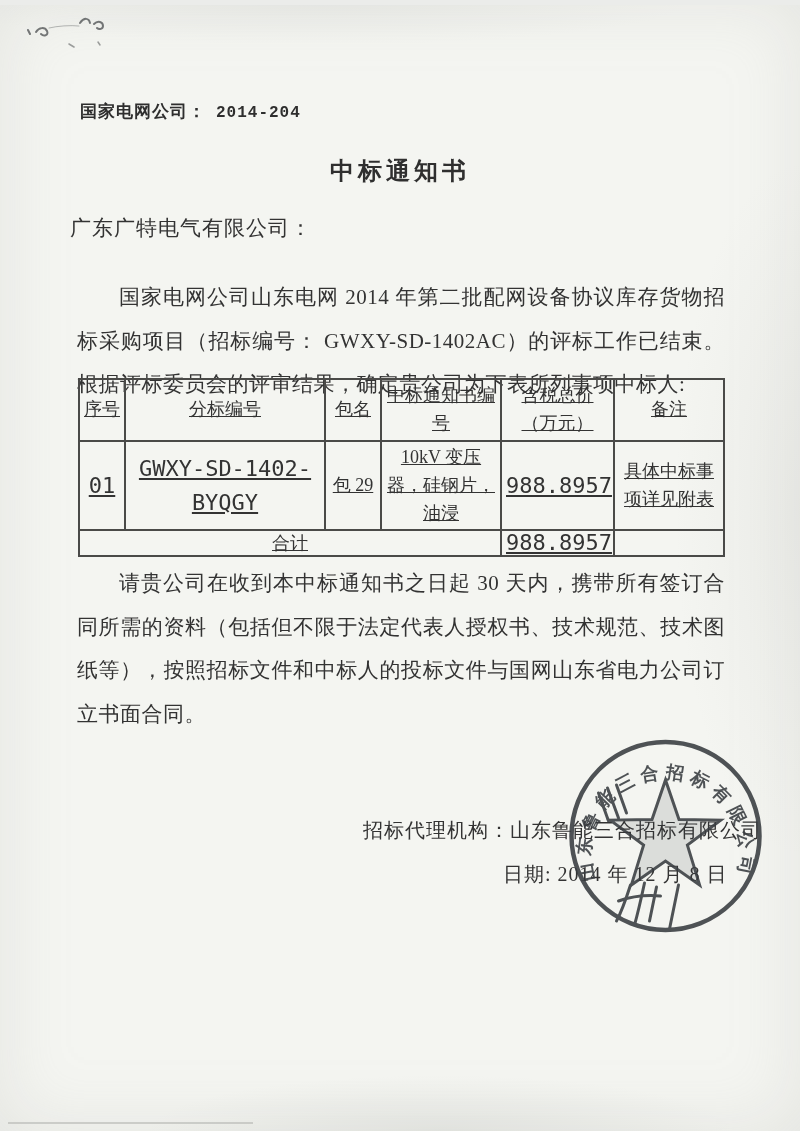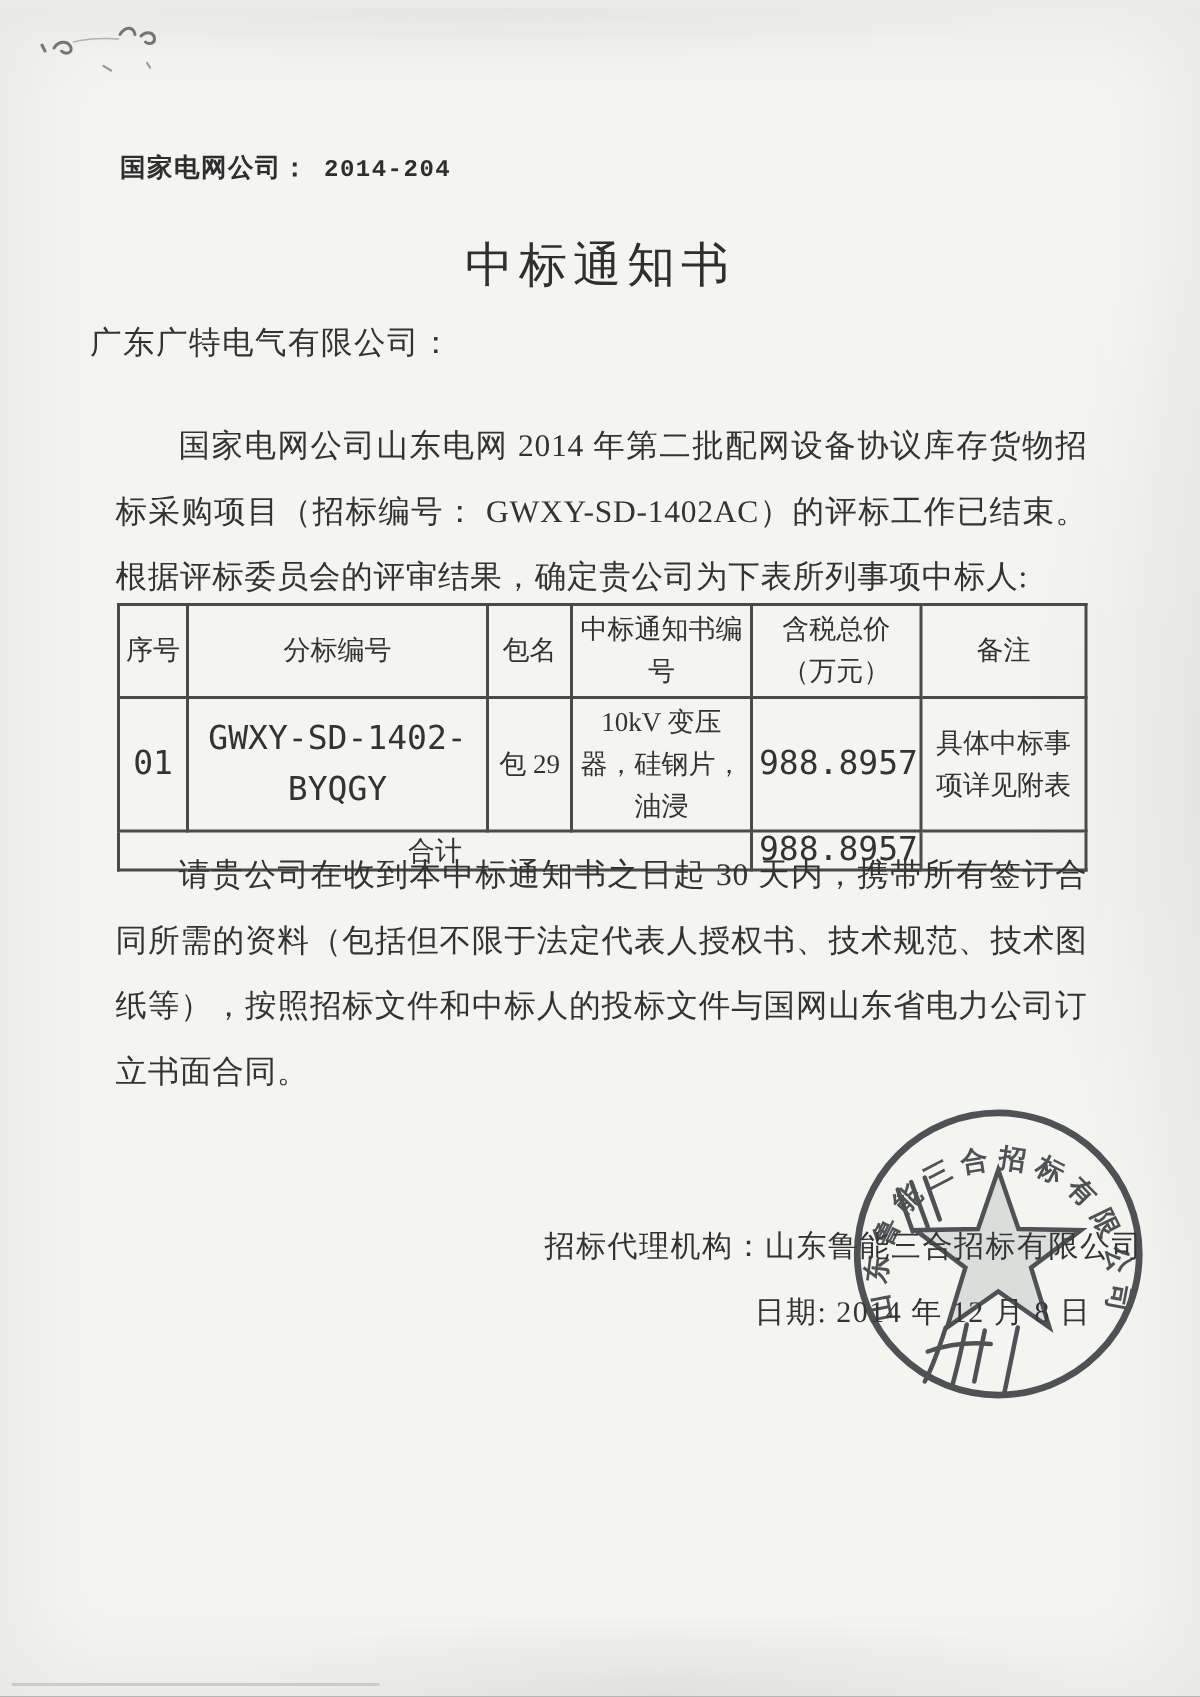--- a/index.html
+++ b/index.html
@@ -23,37 +23,37 @@
     font-weight:700;font-size:17px;color:#2e2e2e;
     letter-spacing:1px;
   }
   .doc-number .num{
     font-family:Liberation Mono, monospace;
     font-weight:700;font-size:16px;letter-spacing:1px;margin-left:10px;
   }
   .title{
     position:absolute;left:0;right:0;top:155px;margin:0;
     text-align:center;
-    font-size:32px;font-weight:400;letter-spacing:4px;color:#2f2f2f;
+    font-size:24px;font-weight:700;letter-spacing:4px;color:#2f2f2f;
   }
   .addressee{
-    position:absolute;left:60px;top:214px;
+    position:absolute;left:70px;top:214px;
     font-size:21px;color:#333;letter-spacing:1px;
   }
   .para{
     position:absolute;left:77px;width:648px;margin:0;
     font-size:21px;line-height:43.5px;color:#333;
     text-align:justify;text-indent:2em;letter-spacing:.5px;
   }
   .para1{top:276px;}
   .para2{top:562px;}
   table.award-table{
-    position:absolute;left:78px;top:402px;
+    position:absolute;left:78px;top:378px;
     width:645px;border-collapse:collapse;table-layout:fixed;
-    font-size:18px;color:#333;
+    font-size:18px;color:#333;text-decoration:underline;
   }
   .award-table th,.award-table td{
     border:2px solid #4a4a48;
     text-align:center;vertical-align:middle;
     padding:2px 4px;font-weight:normal;
     line-height:1.55;
   }
   .award-table thead th{height:52px;}
   .award-table tr.data-row td{height:68px;}
   .award-table tr.total-row td{height:22px;line-height:22px;padding:1px 4px;}

